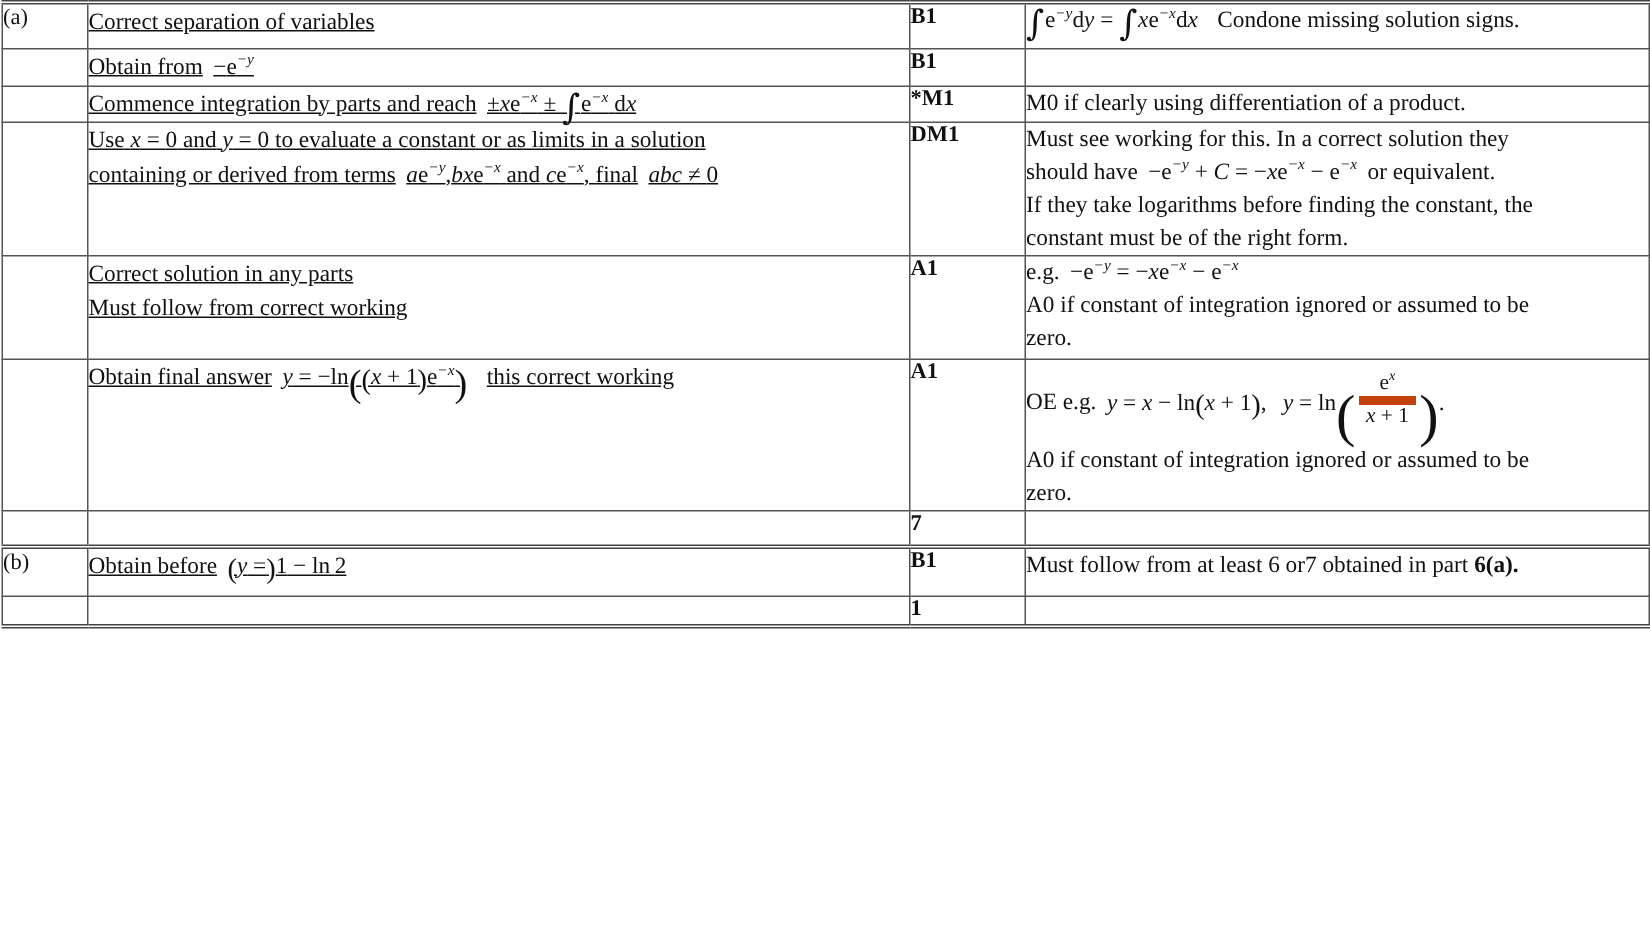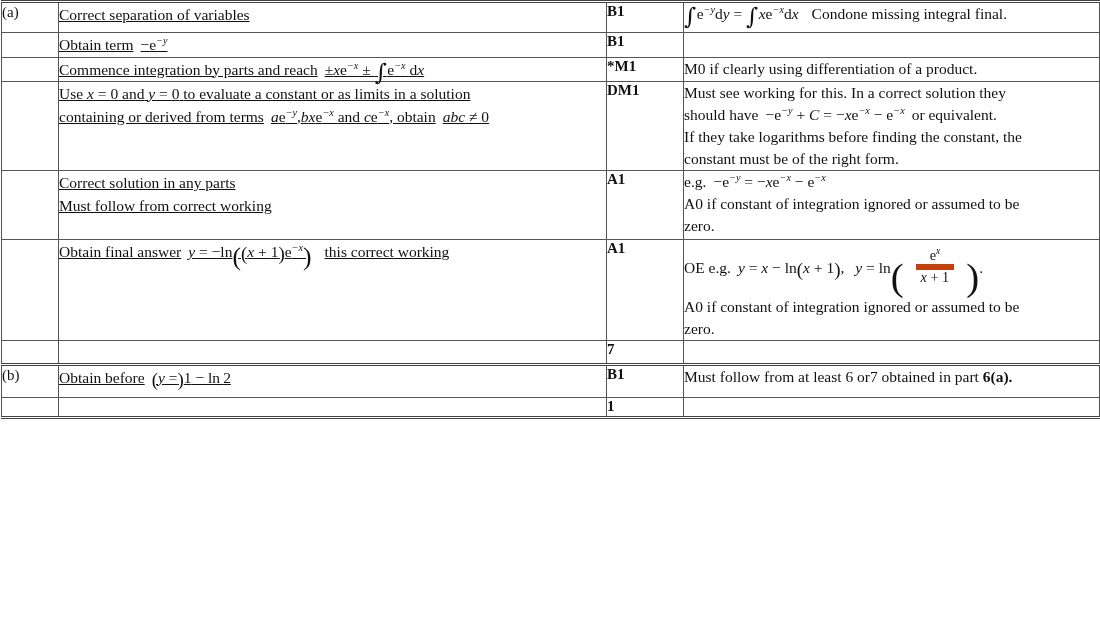--- a/index.html
+++ b/index.html
@@ -93,21 +93,21 @@
     vertical-align:-0.44em;
     font-style:normal;
     font-family:"Liberation Serif",serif;
   }
   .frac{
     display:inline-block;
     vertical-align:middle;
     text-align:center;
     font-size:0.92em;
     line-height:1.12;
-    margin:0 12px;
+    margin:0 2px;
     position:relative;
     top:-0.15em;
   }
   .frac .num{display:block;padding:0 5px;}
   .frac .den{display:block;border-top:6px solid #c2410c;padding:0 5px;}
   .sp{display:inline-block;width:7px;}
   .sp2{display:inline-block;width:13px;}
   b.bd{font-weight:bold;font-family:Liberation Serif, serif;}
 </style>
 </head>
@@ -124,28 +124,28 @@
   <tbody>
 
   <tr class="sec-top">
     <td class="part">(a)</td>
     <td class="desc">
       <p><span>Correct separation of variables</span></p>
       <div class="gap"></div>
     </td>
     <td class="mark">B1</td>
     <td class="comm">
-      <p><span class="intg">∫</span><span class="mo">e</span><sup>−y</sup><span class="mo">d</span><span class="mi">y</span> = <span class="intg">∫</span><span class="mi">x</span><span class="mo">e</span><sup>−x</sup><span class="mo">d</span><span class="mi">x</span><span class="sp2"></span><span>Condone missing integral final.</span></p>
-    </td>
-  </tr>
-
-  <tr>
-    <td class="part"></td>
-    <td class="desc">
-      <p><span>Obtain term</span><span class="sp"></span><span>−<span class="mo">e</span><sup>−y</sup></span></p>
+      <p><span class="intg">∫</span><span class="mo">e</span><sup>−y</sup><span class="mo">d</span><span class="mi">y</span> = <span class="intg">∫</span><span class="mi">x</span><span class="mo">e</span><sup>−x</sup><span class="mo">d</span><span class="mi">x</span><span class="sp2"></span><span>Condone missing solution signs.</span></p>
+    </td>
+  </tr>
+
+  <tr>
+    <td class="part"></td>
+    <td class="desc">
+      <p><span>Obtain from</span><span class="sp"></span><span>−<span class="mo">e</span><sup>−y</sup></span></p>
     </td>
     <td class="mark">B1</td>
     <td class="comm"></td>
   </tr>
 
   <tr>
     <td class="part"></td>
     <td class="desc">
       <p><span>Commence integration by parts and reach</span><span class="sp"></span><span>±<span class="mi">x</span><span class="mo">e</span><sup>−x</sup> ± <span class="intg">∫</span><span class="mo">e</span><sup>−x</sup> <span class="mo">d</span><span class="mi">x</span></span></p>
     </td>
@@ -159,21 +159,21 @@
   <tr>
     <td class="part"></td>
     <td class="desc">
       <p><span>Use</span>
         <span class="mi">x</span> = <span class="mn">0</span>
         <span>and</span>
         <span class="mi">y</span> = <span class="mn">0</span>
         <span>to evaluate a constant or as limits in a solution</span></p>
       <p><span>containing or derived from terms</span><span class="sp"></span><span class="mi">a</span><span class="mo">e</span><sup>−y</sup>,<span class="mi">b</span><span class="mi">x</span><span class="mo">e</span><sup>−x</sup>
         <span>and</span>
-        <span class="mi">c</span><span class="mo">e</span><sup>−x</sup><span>, obtain</span><span class="sp"></span><span class="mi">abc</span> ≠ <span class="mn">0</span></p>
+        <span class="mi">c</span><span class="mo">e</span><sup>−x</sup><span>, final</span><span class="sp"></span><span class="mi">abc</span> ≠ <span class="mn">0</span></p>
       <div class="gap" style="height:26px"></div>
     </td>
     <td class="mark">DM1</td>
     <td class="comm">
       <p>Must see working for this.  In a correct solution they</p>
       <p><span>should have</span><span class="sp"></span><span>−<span class="mo">e</span><sup>−y</sup> + <span class="mi">C</span> = −<span class="mi">x</span><span class="mo">e</span><sup>−x</sup> − <span class="mo">e</span><sup>−x</sup></span><span class="sp"></span><span>or equivalent.</span></p>
       <p>If they take logarithms before finding the constant, the</p>
       <p>constant must be of the right form.</p>
     </td>
   </tr>

